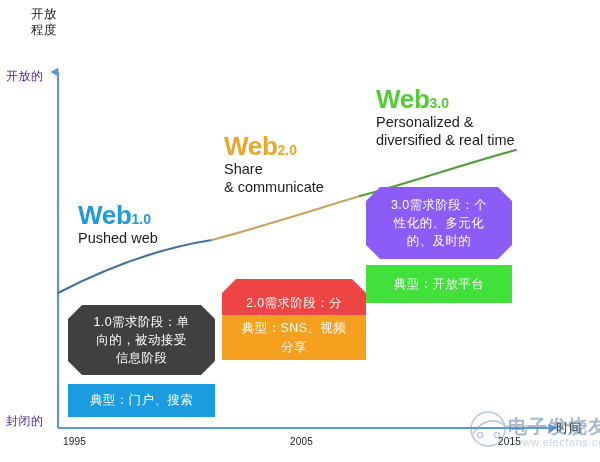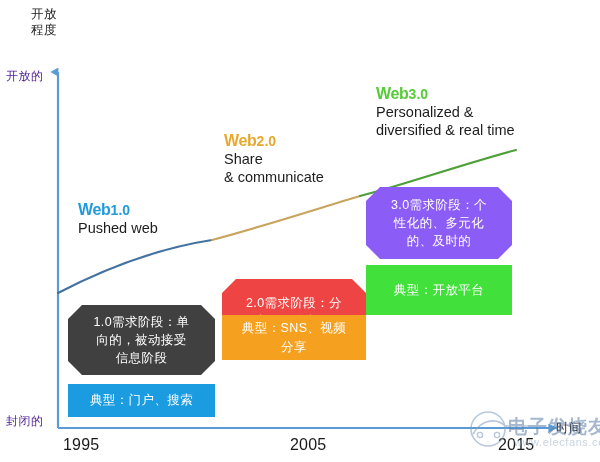--- a/index.html
+++ b/index.html
@@ -40,38 +40,38 @@
     white-space: pre-line;
     letter-spacing: .5px;
   }
   .axis-end-label {
     font-size: 12px;
     color: #4c1d95;
     letter-spacing: .5px;
     white-space: nowrap;
   }
   .axis-tick-label {
-    font-size: 16px;
+    font-size: 10px;
     color: #1a1a1a;
     letter-spacing: .2px;
   }
   .axis-x-title {
     font-size: 12.5px;
     color: #1a1a1a;
     letter-spacing: .5px;
   }
 
   
   .era-head { position: absolute; }
   .era-title {
     font-weight: bold;
     white-space: nowrap;
     line-height: 1;
   }
-  .era-title .word { font-size: 16px; letter-spacing: -0.3px; }
+  .era-title .word { font-size: 26px; letter-spacing: -0.3px; }
   .era-title .ver  { font-size: 14px; font-weight: bold; }
   .era-sub {
     font-size: 14.5px;
     color: #1d1d1d;
     line-height: 1.22;
     white-space: pre-line;
     margin-top: 2px;
     font-weight: normal;
   }
 
@@ -189,21 +189,21 @@
       <span class="word" style="color:#55CB35;">Web</span><span class="ver" style="color:#55CB35;">3.0</span>
     </div>
     <div class="era-sub">Personalized &amp;
 diversified &amp; real time</div>
   </div>
 
   <div class="stage-box chamfer" style="left:366px; top:187px; width:146px; height:72px; background:#8b5cf6;">3.0需求阶段：个
 性化的、多元化
 的、及时的</div>
 
-  <div class="stage-box" style="left:366px; top:265px; width:146px; height:50px; background:#42E03A;">典型：开放平台</div>
+  <div class="stage-box" style="left:366px; top:265px; width:146px; height:38px; background:#42E03A;">典型：开放平台</div>
 
   <div id="watermark" style="left:460px; top:404px;">
     <svg width="140" height="46" viewBox="0 0 140 46" style="position:absolute; left:0; top:0;">
       <circle cx="28" cy="25" r="17" fill="none" stroke="#7e9cbd" stroke-width="1.6"></circle>
       <path d="M13 30 C22 14, 38 14, 46 23" fill="none" stroke="#7e9cbd" stroke-width="1.6"></path>
       <circle cx="20" cy="31" r="2.6" fill="none" stroke="#7e9cbd" stroke-width="1.4"></circle>
       <circle cx="37" cy="31" r="2.6" fill="none" stroke="#7e9cbd" stroke-width="1.4"></circle>
       <line x1="44" y1="22" x2="78" y2="22" stroke="#7e9cbd" stroke-width="1.4"></line>
     </svg>
     <div class="abs wm-cn" style="left:48px; top:10px;">电子发烧友</div>

